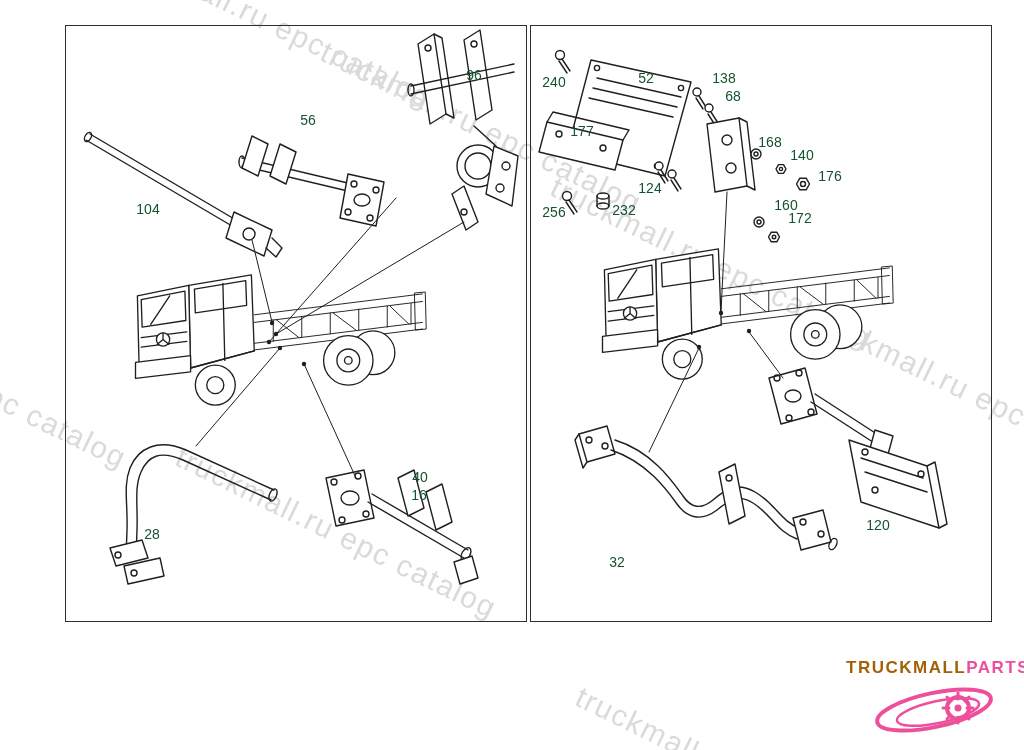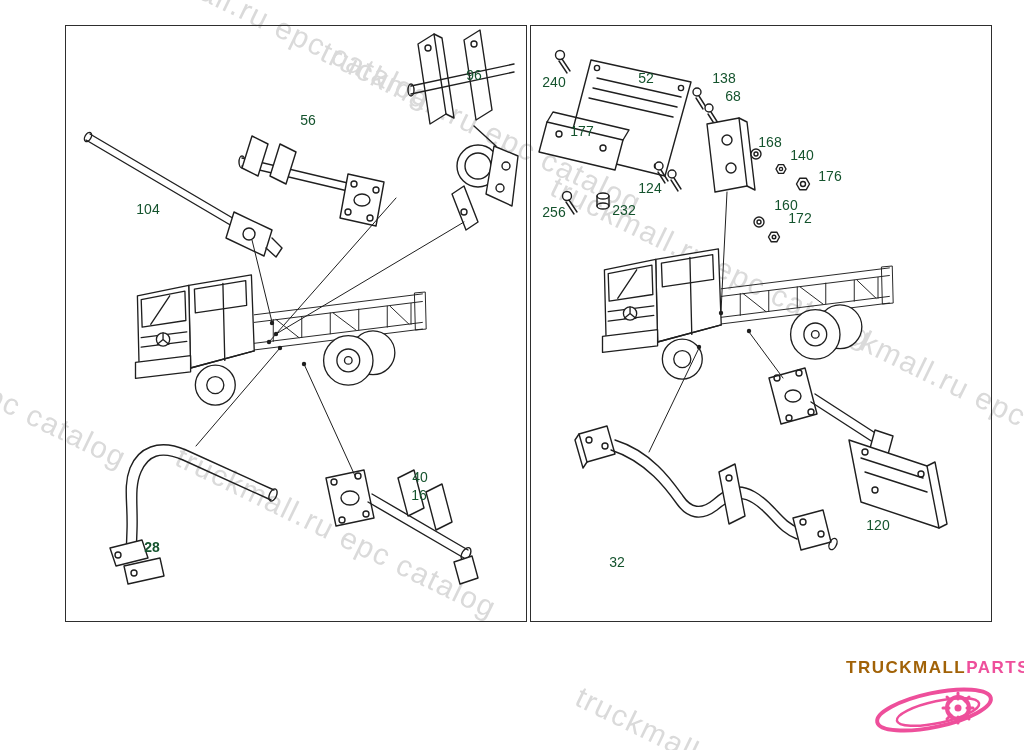--- a/index.html
+++ b/index.html
@@ -298,21 +298,21 @@
       <circle class="dot" cx="168" cy="321" r="2.2"></circle>
       <circle class="dot" cx="218" cy="305" r="2.2"></circle>
     </g>
   </svg>
 </div>
 
 <div class="layer" id="labels">
     <span class="part-label" style="left: 474px; top: 75px;">96</span>
     <span class="part-label" style="left: 308px; top: 120px;">56</span>
     <span class="part-label" style="left: 148px; top: 209px;">104</span>
-    <span class="part-label" style="left: 152px; top: 547px; font-weight: bold;">28</span>
+    <span class="part-label" style="left: 152px; top: 534px;">28</span>
     <span class="part-label" style="left: 420px; top: 477px;">40</span>
     <span class="part-label" style="left: 419px; top: 495px;">16</span>
     <span class="part-label" style="left: 554px; top: 82px;">240</span>
     <span class="part-label" style="left: 646px; top: 78px;">52</span>
     <span class="part-label" style="left: 724px; top: 78px;">138</span>
     <span class="part-label" style="left: 733px; top: 96px;">68</span>
     <span class="part-label" style="left: 582px; top: 123px; margin-top: 8px;">177</span>
     <span class="part-label" style="left: 770px; top: 142px; text-align: center;">168</span>
     <span class="part-label" style="left: 802px; top: 155px;">140</span>
     <span class="part-label" style="left: 830px; top: 176px;">176</span>

